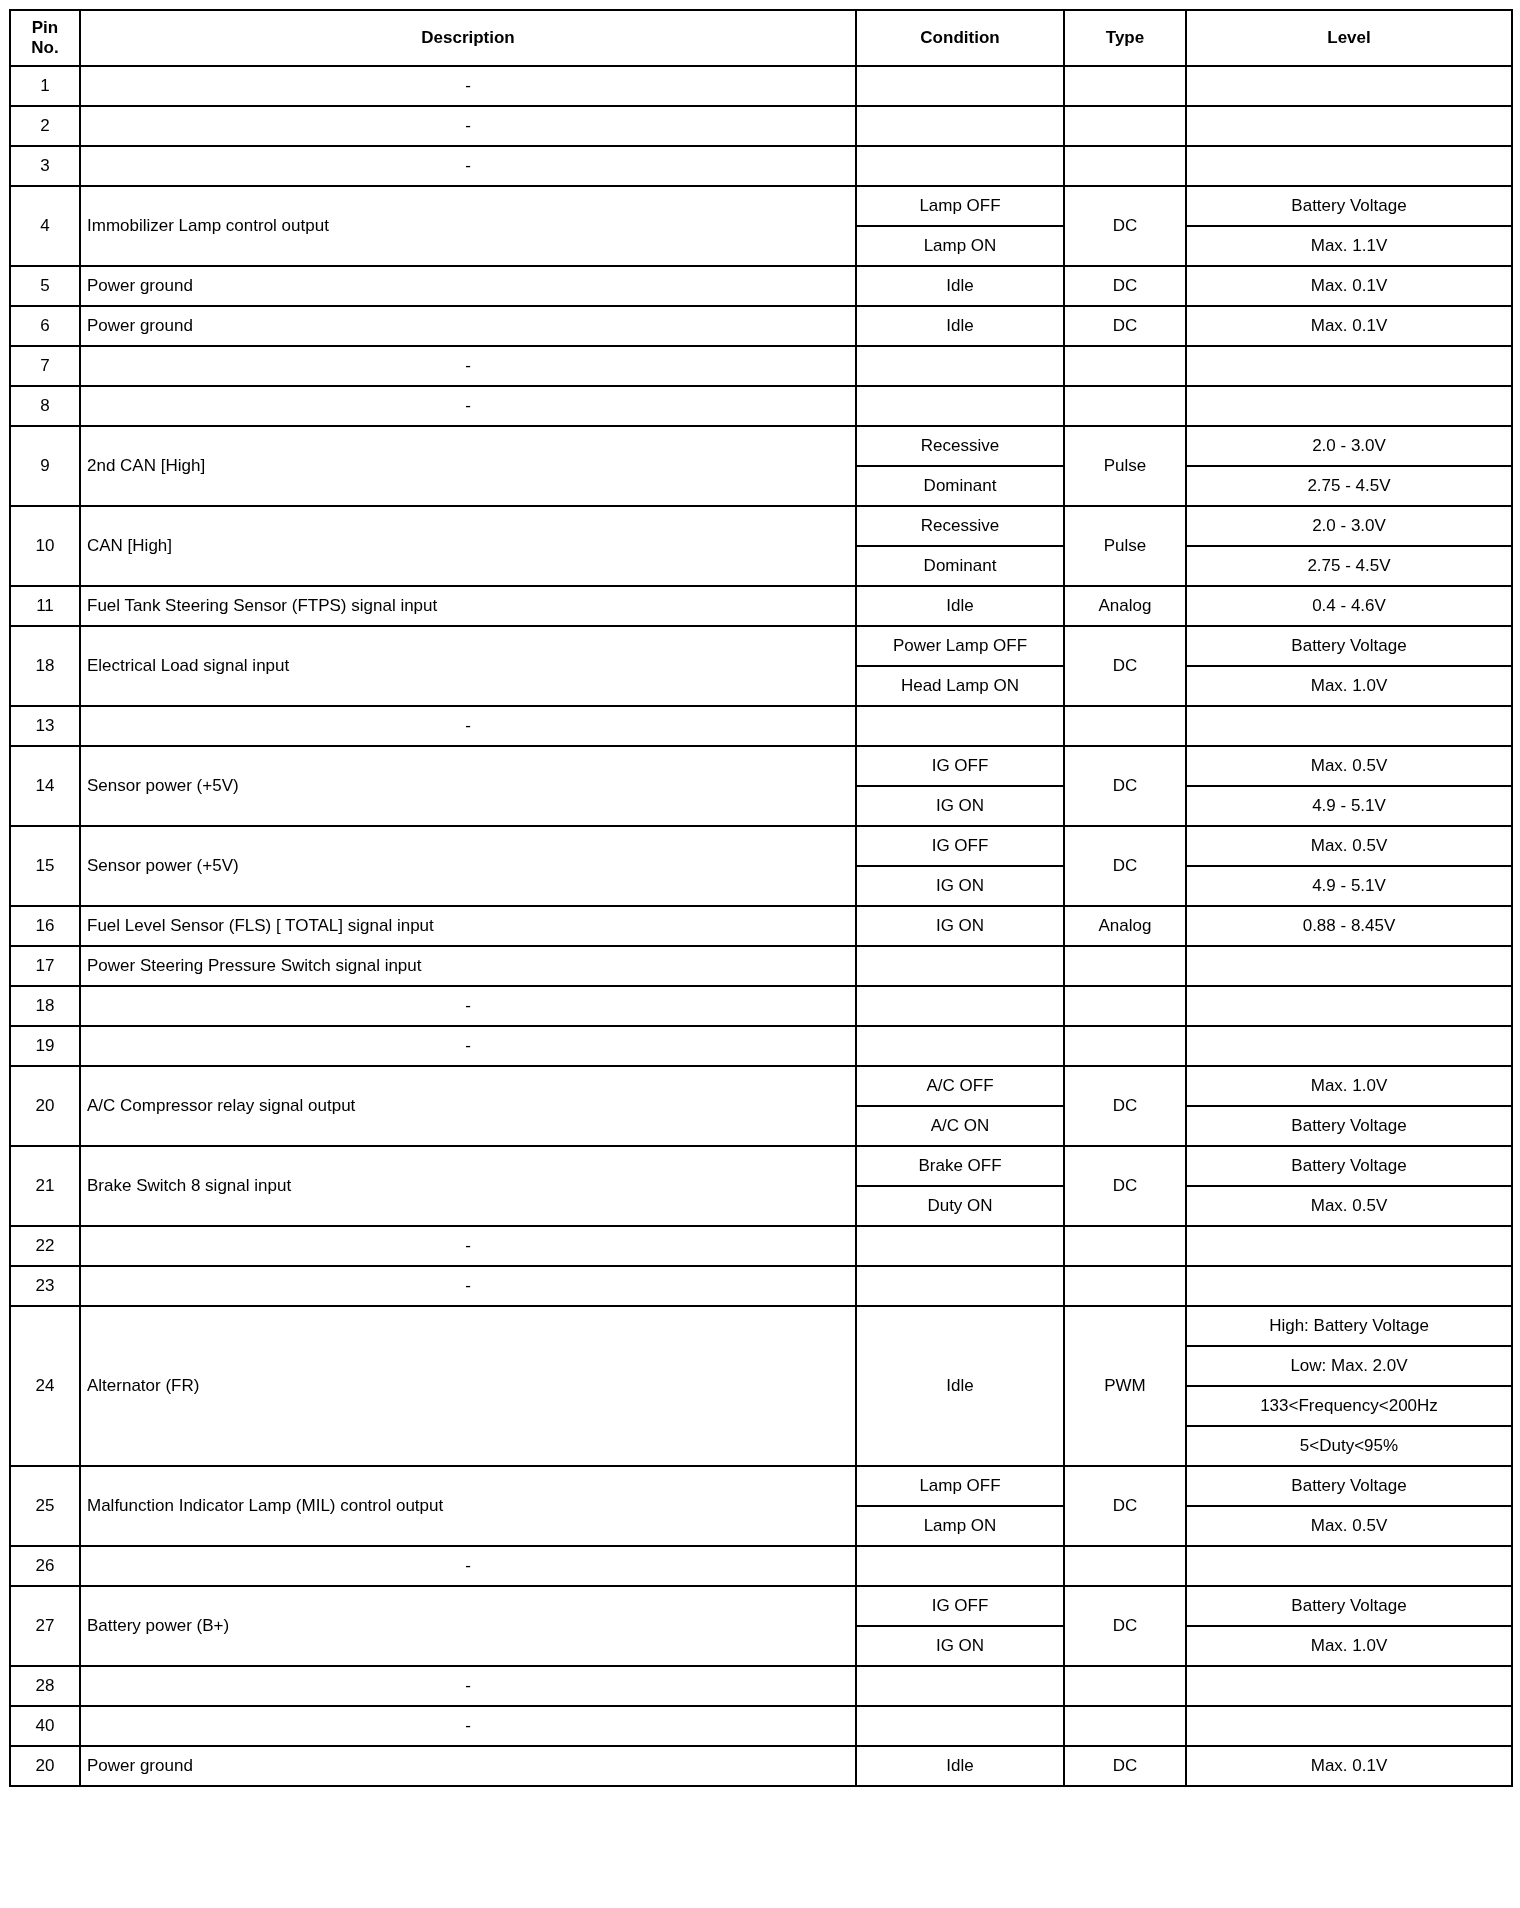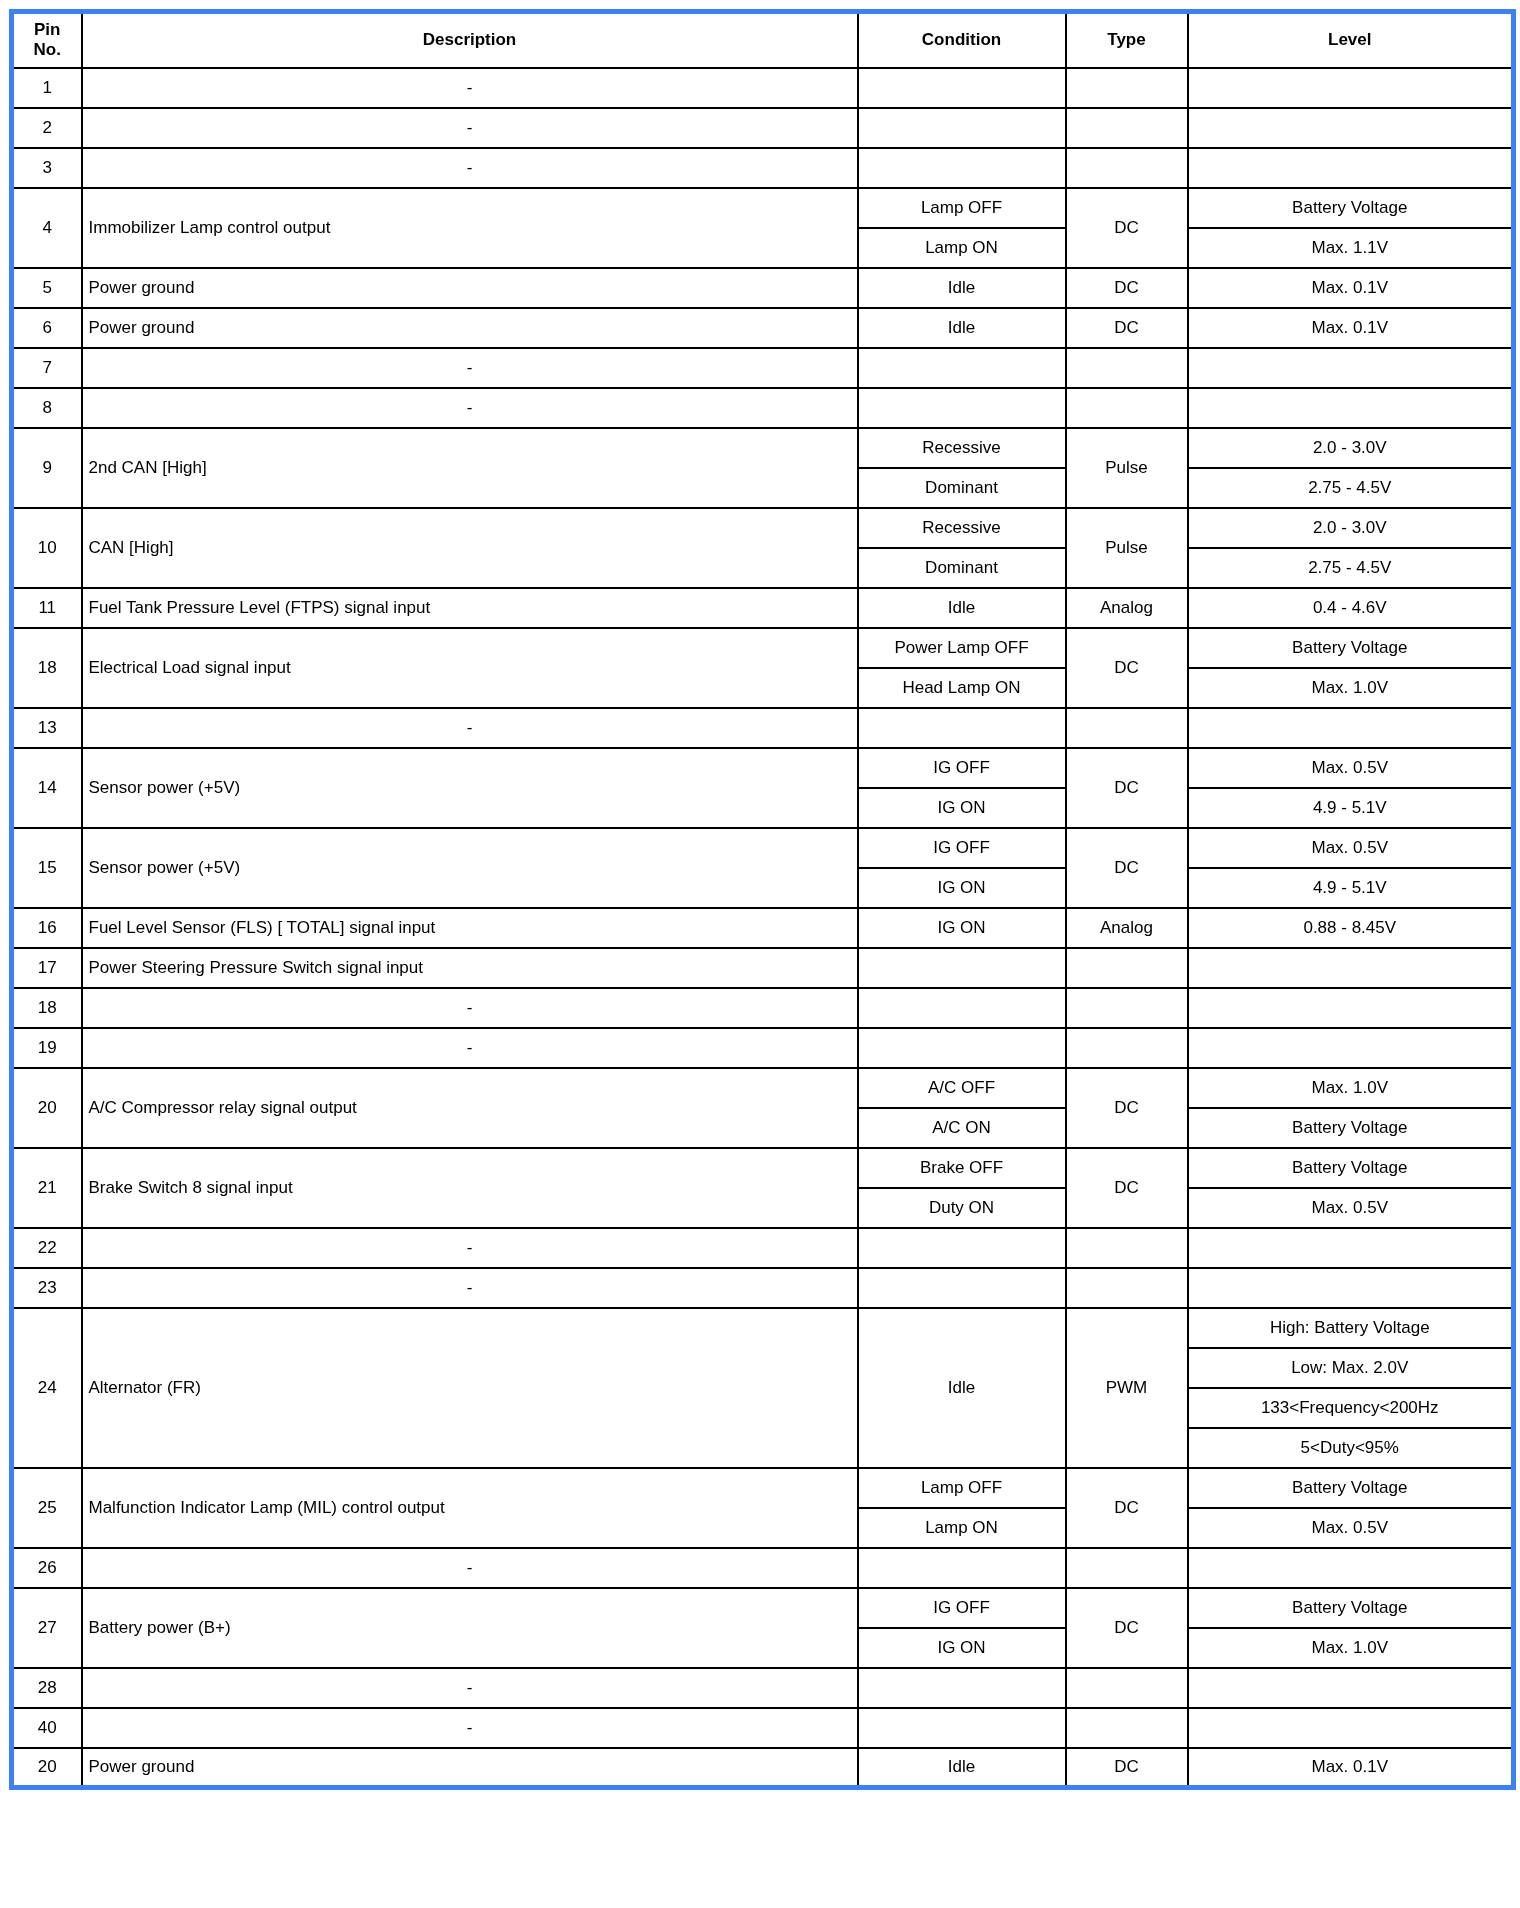--- a/index.html
+++ b/index.html
@@ -13,21 +13,21 @@
   .page {
     width: 1520px;
     min-height: 1908px;
     padding: 9px;
     background: #fff;
   }
   table {
     border-collapse: collapse;
     table-layout: fixed;
     width: 1502px;
-    border: 5px solid #3b82f6;
+    border: 1px solid #3b82f6;
   }
   th, td {
     border: 2px solid #000;
     font-size: 17px;
     padding: 0 6px;
     overflow: hidden;
     vertical-align: middle;
     background: #fff;
   }
   th {
@@ -146,21 +146,21 @@
           <td class="center">Recessive</td>
           <td rowspan="2" class="center">Pulse</td>
           <td class="center">2.0 - 3.0V</td>
         </tr>
         <tr>
           <td class="center">Dominant</td>
           <td class="center">2.75 - 4.5V</td>
         </tr>
         <tr>
           <td class="center">11</td>
-          <td class="left">Fuel Tank Pressure Level (FTPS) signal input</td>
+          <td class="left">Fuel Tank Steering Sensor (FTPS) signal input</td>
           <td class="center">Idle</td>
           <td class="center">Analog</td>
           <td class="center">0.4 - 4.6V</td>
         </tr>
         <tr>
           <td rowspan="2" class="center">18</td>
           <td rowspan="2" class="left">Electrical Load signal input</td>
           <td class="center">Power Lamp OFF</td>
           <td rowspan="2" class="center">DC</td>
           <td class="center">Battery Voltage</td>

